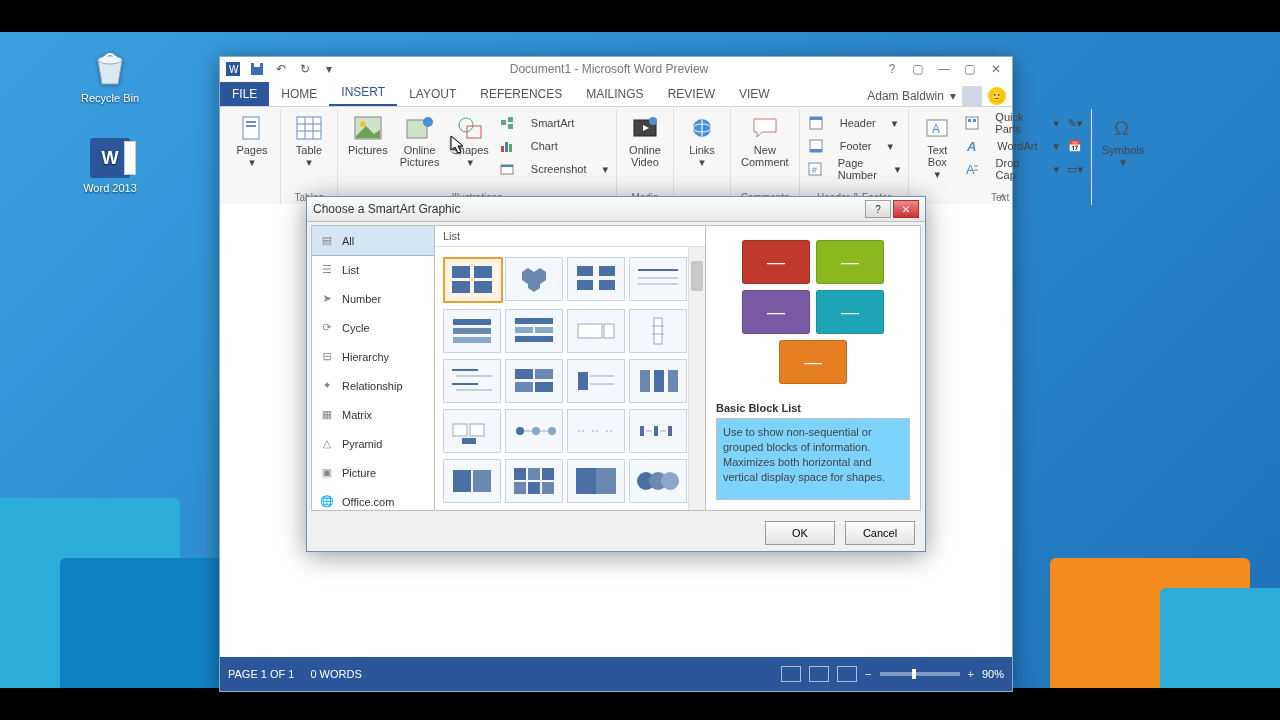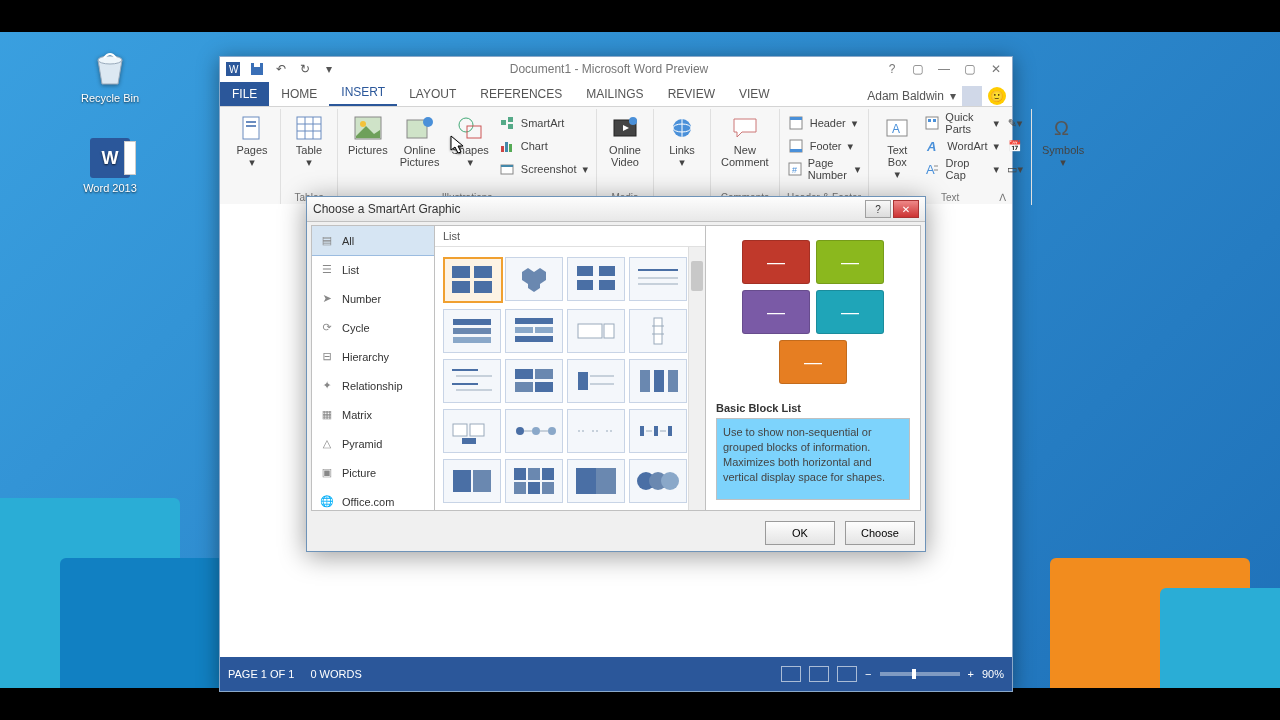--- a/index.html
+++ b/index.html
@@ -31,21 +31,21 @@
 .user-area{margin-left:auto;display:flex;align-items:center;gap:6px;padding-right:6px;color:#555}
 .user-area .avatar{width:20px;height:20px;background:#d0d8e8}
 .user-area .smiley{width:18px;height:18px;background:#ffcc00;border-radius:50%;display:flex;align-items:center;justify-content:center;font-size:11px}
 .ribbon{height:96px;background:#f7f7f7;border-bottom:1px solid #d4d4d4;display:flex;padding:2px 4px;position:relative}
 .group{display:flex;flex-direction:column;align-items:center;border-right:1px solid #e0e0e0;padding:0 6px}
 .group-items{flex:1;display:flex;align-items:flex-start;gap:4px;padding-top:3px}
 .group-label{font-size:10px;color:#777;padding-bottom:2px}
 .rbtn-big{display:flex;flex-direction:column;align-items:center;gap:2px;padding:2px 4px;min-width:36px}
 .rbtn-big .ic{width:30px;height:28px;display:flex;align-items:center;justify-content:center}
 .rbtn-big .lbl{font-size:11px;text-align:center;line-height:1.1;color:#444}
-.rbtn-small{display:flex;align-items:center;gap:6px;font-size:11px;color:#444;padding:1px 2px;height:20px}
+.rbtn-small{display:flex;align-items:center;gap:16px;font-size:11px;color:#444;padding:1px 2px;height:20px}
 .rbtn-small .ic{width:16px;height:16px;display:flex;align-items:center;justify-content:center}
 .stack{display:flex;flex-direction:column;gap:1px}
 .ribbon-collapse{position:absolute;right:6px;bottom:4px;color:#777;font-size:10px}
 .doc-area{position:absolute;top:147px;left:0;right:0;bottom:22px;background:#fff}
 .statusbar{position:absolute;bottom:0;left:0;right:0;height:34px;background:#2b579a;color:#fff;display:flex;align-items:center;padding:0 8px;font-size:11px}
 .statusbar .sb-left{display:flex;gap:16px}
 .statusbar .sb-right{margin-left:auto;display:flex;align-items:center;gap:8px}
 .view-btn{width:18px;height:14px;border:1px solid rgba(255,255,255,.6);display:inline-block}
 .zoom-slider{width:80px;height:4px;background:rgba(255,255,255,.4);position:relative}
 .zoom-slider::after{content:"";position:absolute;left:40%;top:-3px;width:4px;height:10px;background:#fff}
@@ -616,21 +616,21 @@
           <div class="pbox" style="background:#7a5aa6">—</div>
           <div class="pbox" style="background:#1fa5b8">—</div>
           <div class="pbox" style="background:#e67e22">—</div>
         </div>
         <div class="prev-name">Basic Block List</div>
         <div class="prev-desc">Use to show non-sequential or grouped blocks of information. Maximizes both horizontal and vertical display space for shapes.</div>
       </div>
     </div>
     <div class="dlg-buttons">
       <div class="dlg-btn">OK</div>
-      <div class="dlg-btn">Choose</div>
+      <div class="dlg-btn">Cancel</div>
     </div>
   </div>
 
   <div class="cursor">
     <svg width="16" height="20">
         <path d="M1 1 L1 15 L5 12 L8 18 L11 17 L8 11 L13 11 Z" fill="#fff" stroke="#000"></path>
       </svg>
   </div>
 </div>
 

